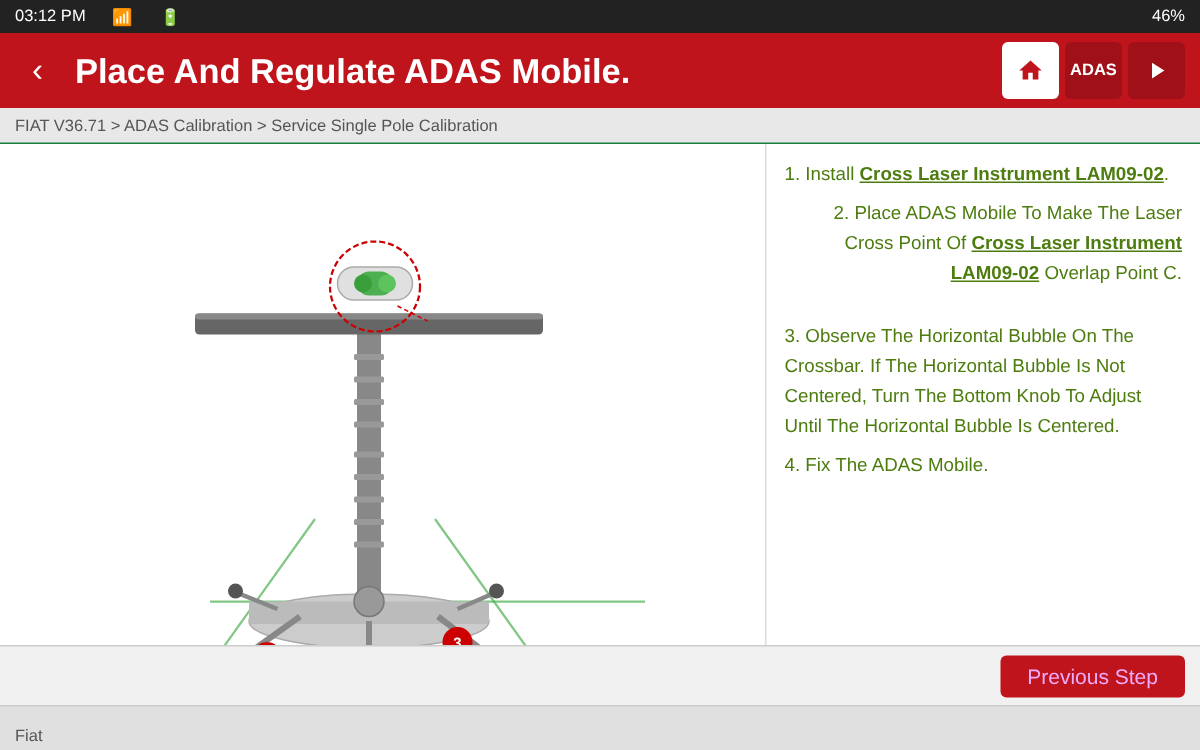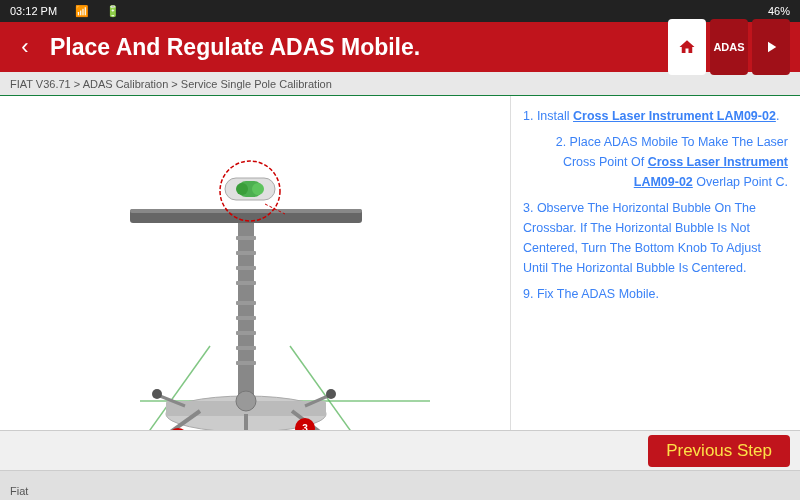--- a/index.html
+++ b/index.html
@@ -40,21 +40,21 @@
       font-size: 23px;
       font-weight: bold;
       flex: 1;
     }
     .header-icons {
       display: flex;
       gap: 4px;
     }
     .header-btn {
       width: 38px;
-      height: 56px;
+      height: 38px;
       background: #a01018;
       border: none;
       border-radius: 4px;
       display: flex;
       align-items: center;
       justify-content: center;
       cursor: pointer;
       color: #fff;
       font-size: 16px;
       text-align: center;
@@ -91,21 +91,21 @@
       background: #fff;
       padding: 10px;
     }
 
     
     .instructions-area {
       flex: 1;
       padding: 10px 12px;
       font-size: 12.5px;
       line-height: 1.6;
-      color: #3b82f6;
+      color: #4d7c0f;
       border-left: 1px solid #ddd;
       overflow-y: auto;
     }
     .instructions-area .bold-underline {
       font-weight: bold;
       text-decoration: underline;
     }
 
     
     .footer {
@@ -114,24 +114,24 @@
       border-top: 1px solid #ccc;
       display: flex;
       align-items: center;
       justify-content: flex-end;
       padding: 0 10px;
       gap: 6px;
     }
     .footer-btn {
       padding: 6px 18px;
       background: #c0141c;
-      color: #fde047;
+      color: #f0abfc;
       border: none;
       border-radius: 4px;
-      font-size: 17px;
+      font-size: 14px;
       cursor: pointer;
     }
 
     
     .bottom-bar {
       height: 40px;
       background: #e0e0e0;
       display: flex;
       align-items: center;
       padding: 0 10px;
@@ -252,25 +252,25 @@
     </svg>
   </div>
 
   <div class="instructions-area">
     <p>
       1. Install <span class="bold-underline">Cross Laser Instrument LAM09-02</span>.
     </p>
     <p style="margin-top:6px;text-align:right;">
       2. Place ADAS Mobile To Make The Laser Cross Point Of <span class="bold-underline">Cross Laser Instrument LAM09-02</span> Overlap Point C.
     </p>
+    <p style="margin-top:22px;">
+      3. Observe The Horizontal Bubble On The Crossbar. If The Horizontal Bubble Is Not Centered, Turn The Bottom Knob To Adjust Until The Horizontal Bubble Is Centered.
+    </p>
     <p style="margin-top:6px;">
-      3. Observe The Horizontal Bubble On The Crossbar. If The Horizontal Bubble Is Not Centered, Turn The Bottom Knob To Adjust Until The Horizontal Bubble Is Centered.
-    </p>
-    <p style="margin-top:6px;">
-      9. Fix The ADAS Mobile.
+      4. Fix The ADAS Mobile.
     </p>
   </div>
 
 </div>
 
 <div class="footer">
   <button class="footer-btn">Previous Step</button>
 </div>
 
 <div class="bottom-bar">

